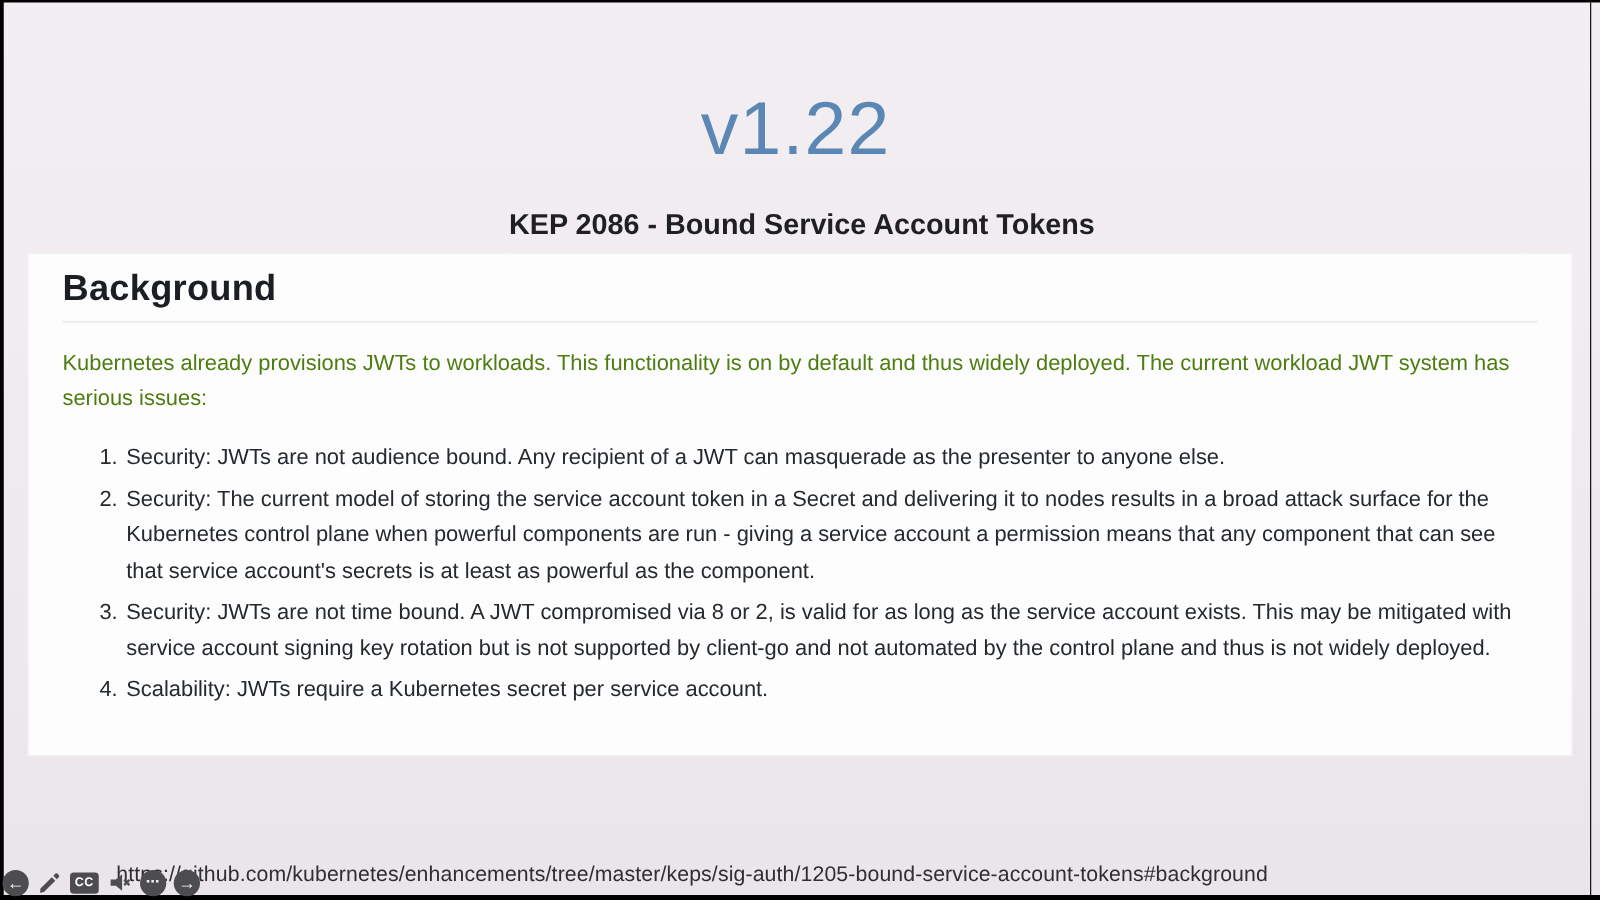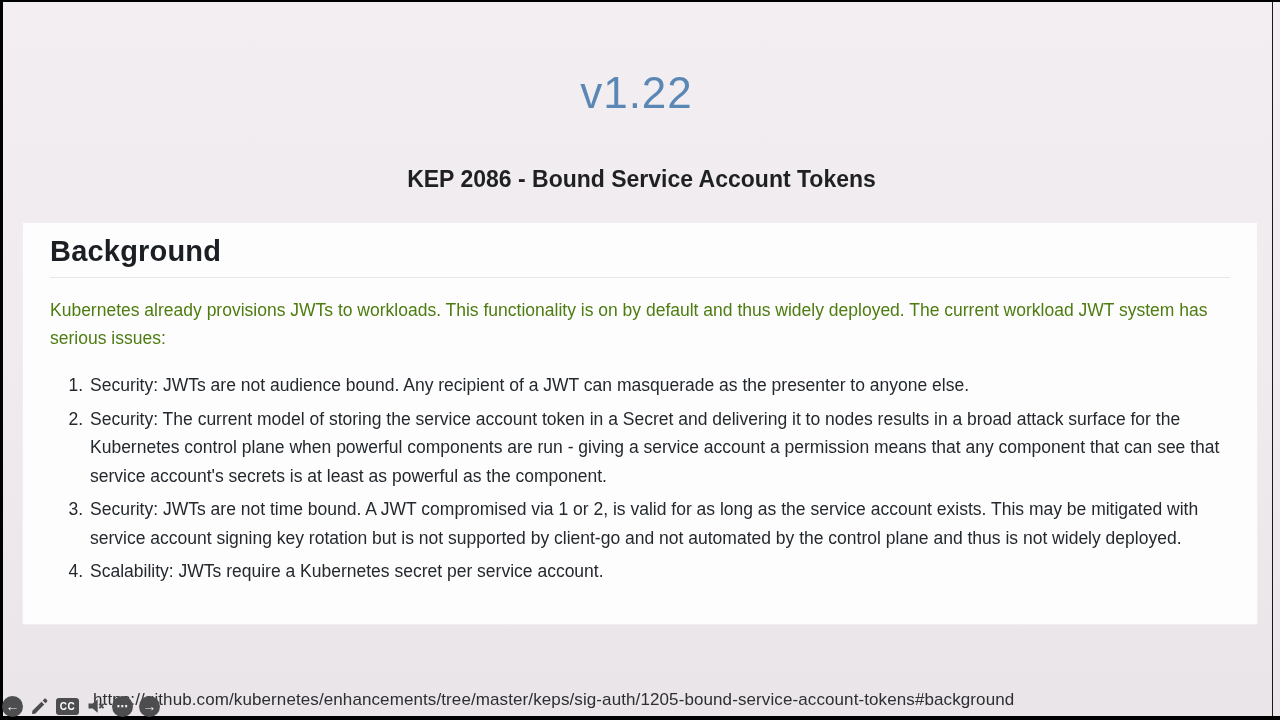--- a/index.html
+++ b/index.html
@@ -10,44 +10,44 @@
   }
   .frame{
     position:absolute;left:3px;top:2px;right:0;bottom:4px;
     background:linear-gradient(180deg,#f2eef2 0%,#efebef 45%,#e9e5e9 100%);
   }
   .right-edge-line{
     position:absolute;top:0;bottom:0;right:7px;width:1px;background:#1a1a1a;
   }
   .version-title{
     position:absolute;left:0;right:10px;top:66px;
-    text-align:center;font-size:44px;font-weight:400;letter-spacing:1px;
+    text-align:center;font-size:60px;font-weight:400;letter-spacing:1px;
     color:#5b87b5;
   }
   .kep-title{
     position:absolute;left:0;right:0;top:164px;
     text-align:center;font-size:23px;font-weight:700;color:#1f2022;
   }
   .card{
-    position:absolute;left:19px;top:220px;width:1236px;height:403px;
+    position:absolute;left:19px;top:200px;width:1236px;height:403px;
     background:#fdfdfe;border:1px solid #f0eef0;box-sizing:border-box;
     padding:12px 27px 0 27px;color:#24292e;
   }
   .card h1{
     margin:0;padding:0 0 9px 0;font-size:29px;font-weight:700;color:#1b1f23;
     letter-spacing:0.2px;
   }
   .card .divider{
     height:1px;background:#e4e6e8;margin:0 0 18px 0;border:none;
   }
   .card .intro{
     margin:0 0 19px 0;font-size:17.5px;line-height:28px;color:#4d7c0f;
   }
   .card ol{
-    margin:1px;padding:0 0 0 37px;font-size:17.5px;line-height:28.5px;color:#24292e;
+    margin:12px;padding:0 0 0 37px;font-size:17.5px;line-height:28.5px;color:#24292e;
   }
   .card ol li{margin:0 0 5px 0;padding-left:2px;}
   .footer-url{
     position:absolute;left:93px;top:690px;font-size:17px;color:#2e2e33;
     letter-spacing:0.1px;white-space:nowrap;z-index:2;
   }
   .controls{
     position:absolute;left:2px;top:694px;height:24px;z-index:3;
     display:flex;align-items:center;gap:6px;
   }
@@ -77,21 +77,21 @@
 
   <div class="kep-title">KEP 2086 - Bound Service Account Tokens</div>
 
   <div class="card">
     <h1>Background</h1>
     <div class="divider"></div>
     <p class="intro">Kubernetes already provisions JWTs to workloads. This functionality is on by default and thus widely deployed. The current workload JWT system has serious issues:</p>
     <ol>
       <li>Security: JWTs are not audience bound. Any recipient of a JWT can masquerade as the presenter to anyone else.</li>
       <li>Security: The current model of storing the service account token in a Secret and delivering it to nodes results in a broad attack surface for the Kubernetes control plane when powerful components are run - giving a service account a permission means that any component that can see that service account's secrets is at least as powerful as the component.</li>
-      <li>Security: JWTs are not time bound. A JWT compromised via 1 or 2, is valid for as long as the service account exists. This may be mitigated with service account signing key rotation but is not supported by client-go and not automated by the control plane and thus is not widely deployed.</li>
+      <li>Security: JWTs are not time bound. A JWT compromised via 8 or 2, is valid for as long as the service account exists. This may be mitigated with service account signing key rotation but is not supported by client-go and not automated by the control plane and thus is not widely deployed.</li>
       <li>Scalability: JWTs require a Kubernetes secret per service account.</li>
     </ol>
   </div>
 
   <div class="right-edge-line"></div>
 </div>
 
 <div class="footer-url">https://github.com/kubernetes/enhancements/tree/master/keps/sig-auth/1205-bound-service-account-tokens#background</div>
 
 <div class="controls">

